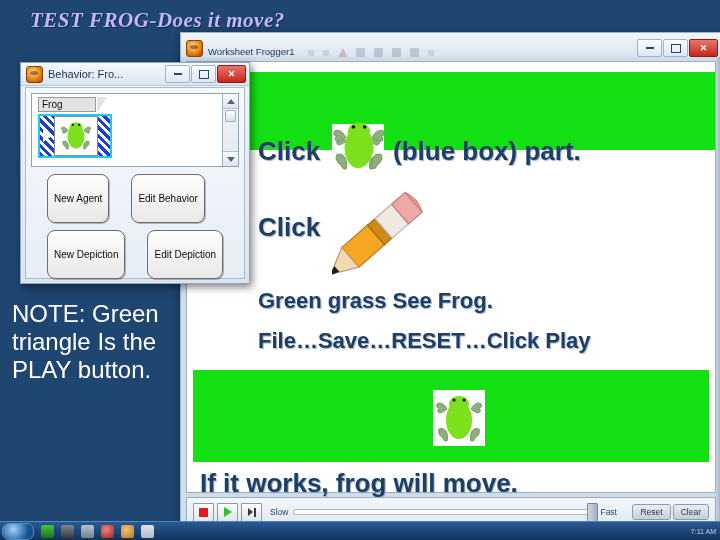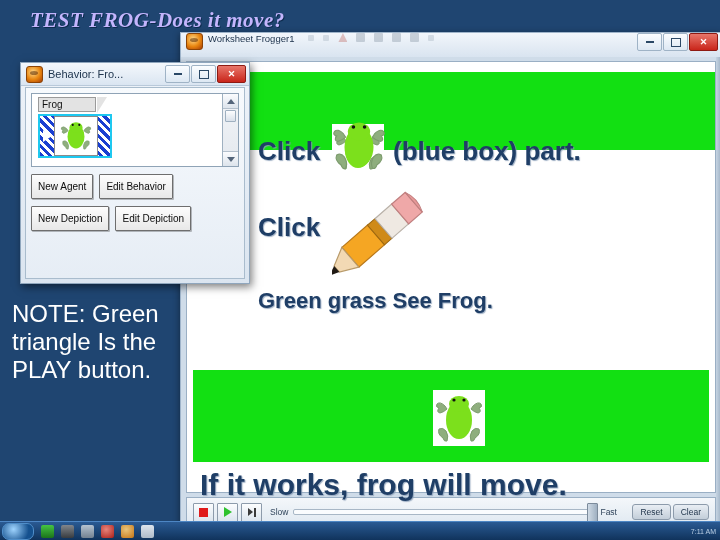--- a/index.html
+++ b/index.html
@@ -27,21 +27,21 @@
     position:absolute;left:180px;top:32px;width:540px;height:500px;
     background:linear-gradient(#e9eff6,#dbe5f0);
     border:1px solid #9fb4ca;
     box-shadow:0 2px 7px rgba(0,0,0,.45);
     z-index:10;
   }
   .ws-titlebar{
     height:24px;position:relative;
     background:linear-gradient(#f2f6fb,#d9e4f0);
     border-bottom:1px solid #b9c9da;
-    display:flex;align-items:flex-start;
+    display:flex;align-items:flex-end;
   }
   .ws-appicon{
     width:15px;height:15px;margin-left:5px;border-radius:3px;
     background:radial-gradient(circle at 40% 35%,#ffd98a 0%,#e8850f 55%,#a63c06 100%);
     border:1px solid #8c4406;flex:none;position:relative;
   }
   .ws-appicon:after{
     content:"";position:absolute;left:3px;top:4px;width:8px;height:4px;
     background:#5a2a03;border-radius:50%;opacity:.55;
   }
@@ -99,21 +99,21 @@
     font-family:"Liberation Sans",sans-serif;
     font-weight:bold;color:#1f3e66;
     text-shadow:1px 1px 1px rgba(140,160,185,.85);
     white-space:nowrap;z-index:40;
   }
   .ins-click1{left:258px;top:136px;font-size:26px;}
   .ins-bluebox{left:393px;top:136px;font-size:26px;}
   .ins-click2{left:258px;top:212px;font-size:26px;}
   .ins-grass{left:258px;top:288px;font-size:22px;}
   .ins-save{left:258px;top:328px;font-size:22px;}
-  .ins-works{left:200px;top:468px;font-size:30px;z-index:45;}
+  .ins-works{left:200px;top:468px;font-size:26px;z-index:45;}
 
   .note{
     position:absolute;left:12px;top:300px;width:165px;
     font-family:"Liberation Sans",sans-serif;
     font-size:24px;line-height:1.16;color:#ffffff;
     z-index:55;
   }
 
   
   .pencil{position:absolute;left:332px;top:186px;z-index:42;}
@@ -216,25 +216,26 @@
   .gl-arrow.dn{position:absolute;bottom:0;left:0;right:0;border-bottom:none;border-top:1px solid #b4c0cc;}
   .gl-arrow i{width:0;height:0;border-left:4px solid transparent;border-right:4px solid transparent;}
   .gl-arrow.up i{border-bottom:5px solid #54657a;}
   .gl-arrow.dn i{border-top:5px solid #54657a;}
   .gl-thumbbar{
     position:absolute;left:2px;right:2px;top:16px;height:10px;
     background:linear-gradient(#fdfdfe,#d9e1ea);border:1px solid #9fb0c0;border-radius:1px;
   }
   .gl-btnrow{display:flex;gap:6px;margin-top:7px;}
   .gl-btn{
-    border:1px solid #6e6e6e;border-radius:1px;
+    border:1px solid #6e6e6e;border-radius:8px;
     background:linear-gradient(#fdfdfd,#e8e8e8);
-    font-size:10px;color:#0b0b0b;padding:6px 6px;
+    font-size:10px;color:#0b0b0b;padding:18px 6px;
     font-family:"Liberation Sans",sans-serif;white-space:nowrap;
     box-shadow:1px 1px 0 rgba(0,0,0,.25);
+    margin-left:16px;
   }
 
   
   .taskbar{
     position:absolute;left:0;bottom:0;width:720px;height:18px;
     background:linear-gradient(#2a5a93,#10335c);
     border-top:1px solid #4d86c4;
     z-index:70;display:flex;align-items:center;
   }
   .tb-start{
@@ -360,20 +361,21 @@
       </div>
     </div>
 
     <div class="scroll-right-edge"></div>
   </div>
 
   <div class="ins ins-click1">Click</div>
   <div class="ins ins-bluebox">(blue box) part.</div>
   <div class="ins ins-click2">Click</div>
   <div class="ins ins-grass">Green grass  See Frog.</div>
+  <div class="ins ins-save">File…Save…RESET…Click Play</div>
   <div class="ins ins-works">If it works, frog will move.</div>
 
   <div class="frog-overlay">
     <svg width="58" height="56" viewBox="0 0 52 50">
       <path d="M12 14 Q7 9 4 12 Q2 15 6 16 Q3 20 7 21 Q11 20 14 17 Z" fill="#8fae7e" stroke="#7d9c6e"></path>
       <path d="M40 14 Q45 9 48 12 Q50 15 46 16 Q49 20 45 21 Q41 20 38 17 Z" fill="#8fae7e" stroke="#7d9c6e"></path>
       <path d="M10 42 Q4 38 6 33 Q10 31 13 35 Q16 40 14 45 Q11 46 10 42 Z" fill="#8fae7e" stroke="#7d9c6e"></path>
       <path d="M42 42 Q48 38 46 33 Q42 31 39 35 Q36 40 38 45 Q41 46 42 42 Z" fill="#8fae7e" stroke="#7d9c6e"></path>
       <ellipse cx="26" cy="26" rx="13" ry="18" fill="#7ce01c"></ellipse>
       <ellipse cx="26" cy="12" rx="10" ry="8" fill="#7ce01c"></ellipse>

